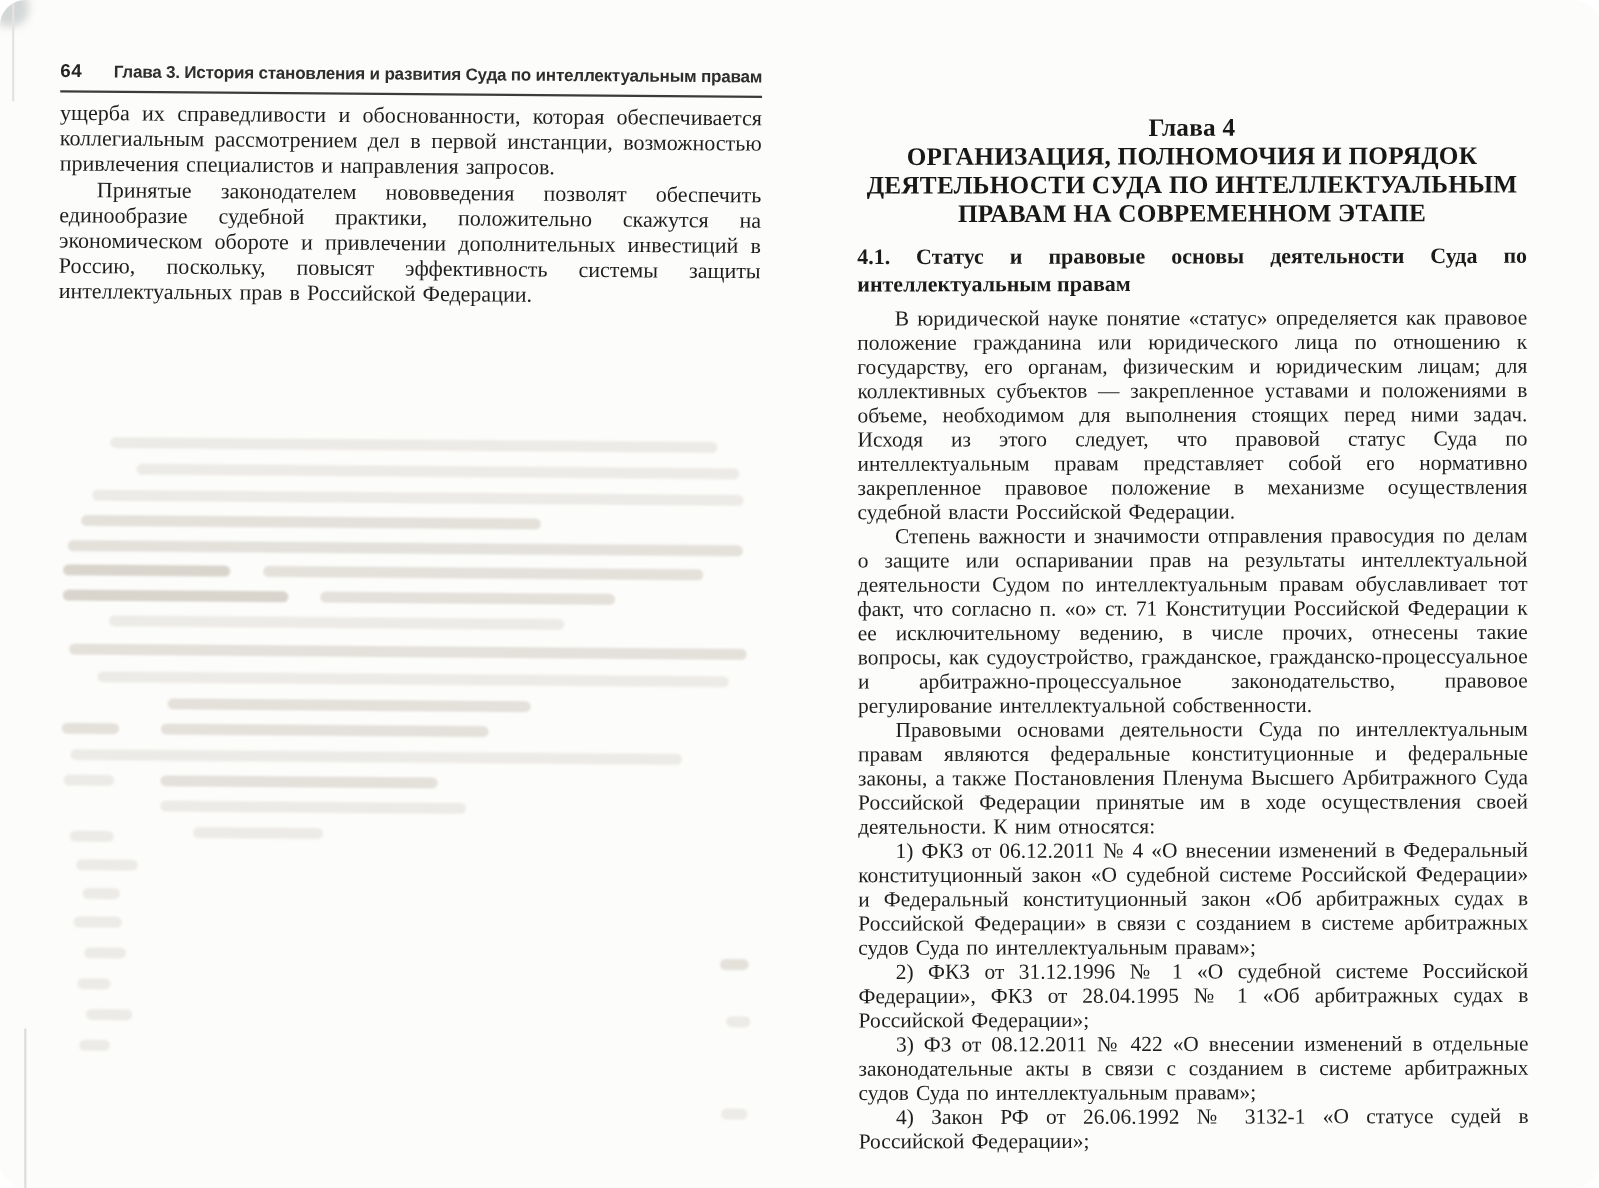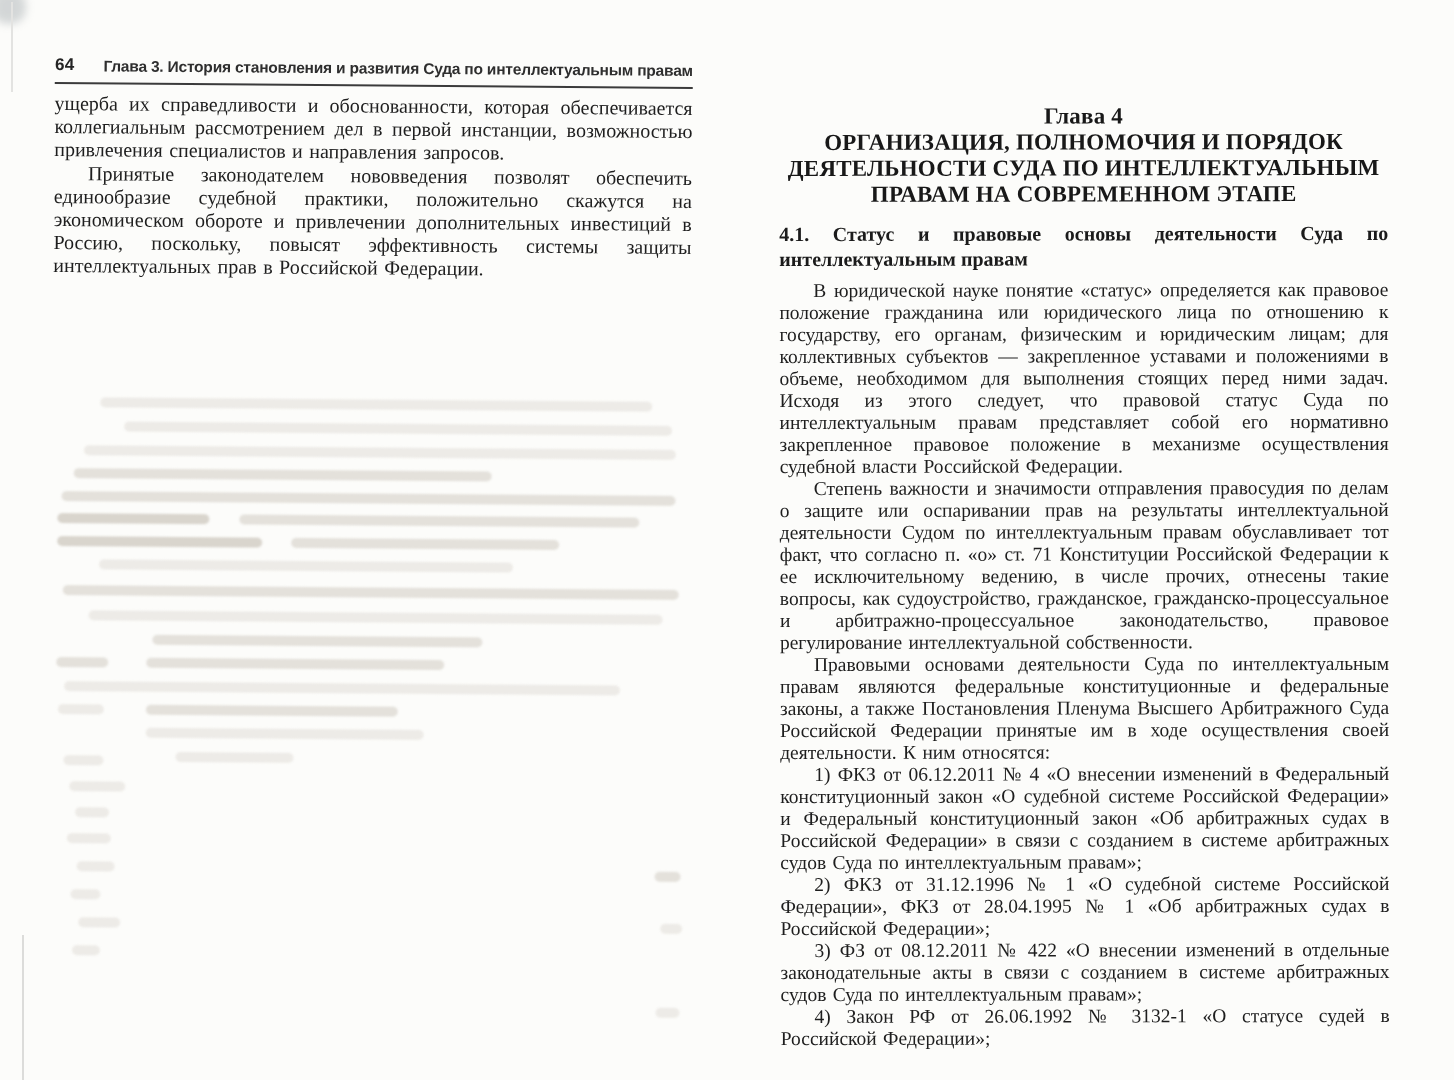--- a/index.html
+++ b/index.html
@@ -1,19 +1,19 @@
 <!DOCTYPE html>
 <html lang="ru"><head>
 <meta charset="utf-8">
 <style>
   html,body { margin:0; padding:0; background:#ffffff; }
   .scan {
     position:relative; width:1454px; height:1080px;
     background:#fcfcfa; overflow:hidden;
-    font-family:"Liberation Serif", serif; color:#1e1e1e;
+    font-family:"Liberation Serif", serif; color:#1e1e1e;border-radius:23px;
   }
 
   
   .page { position:absolute; }
   .left-page  { left:55px;  top:55px;  width:638px; transform:rotate(0.45deg); transform-origin:top left; }
   .right-page { left:779px; top:104px; width:609px; transform:rotate(-0.1deg); transform-origin:top left; }
 
   
   .pg-header {
     display:flex; justify-content:space-between; align-items:flex-end;

